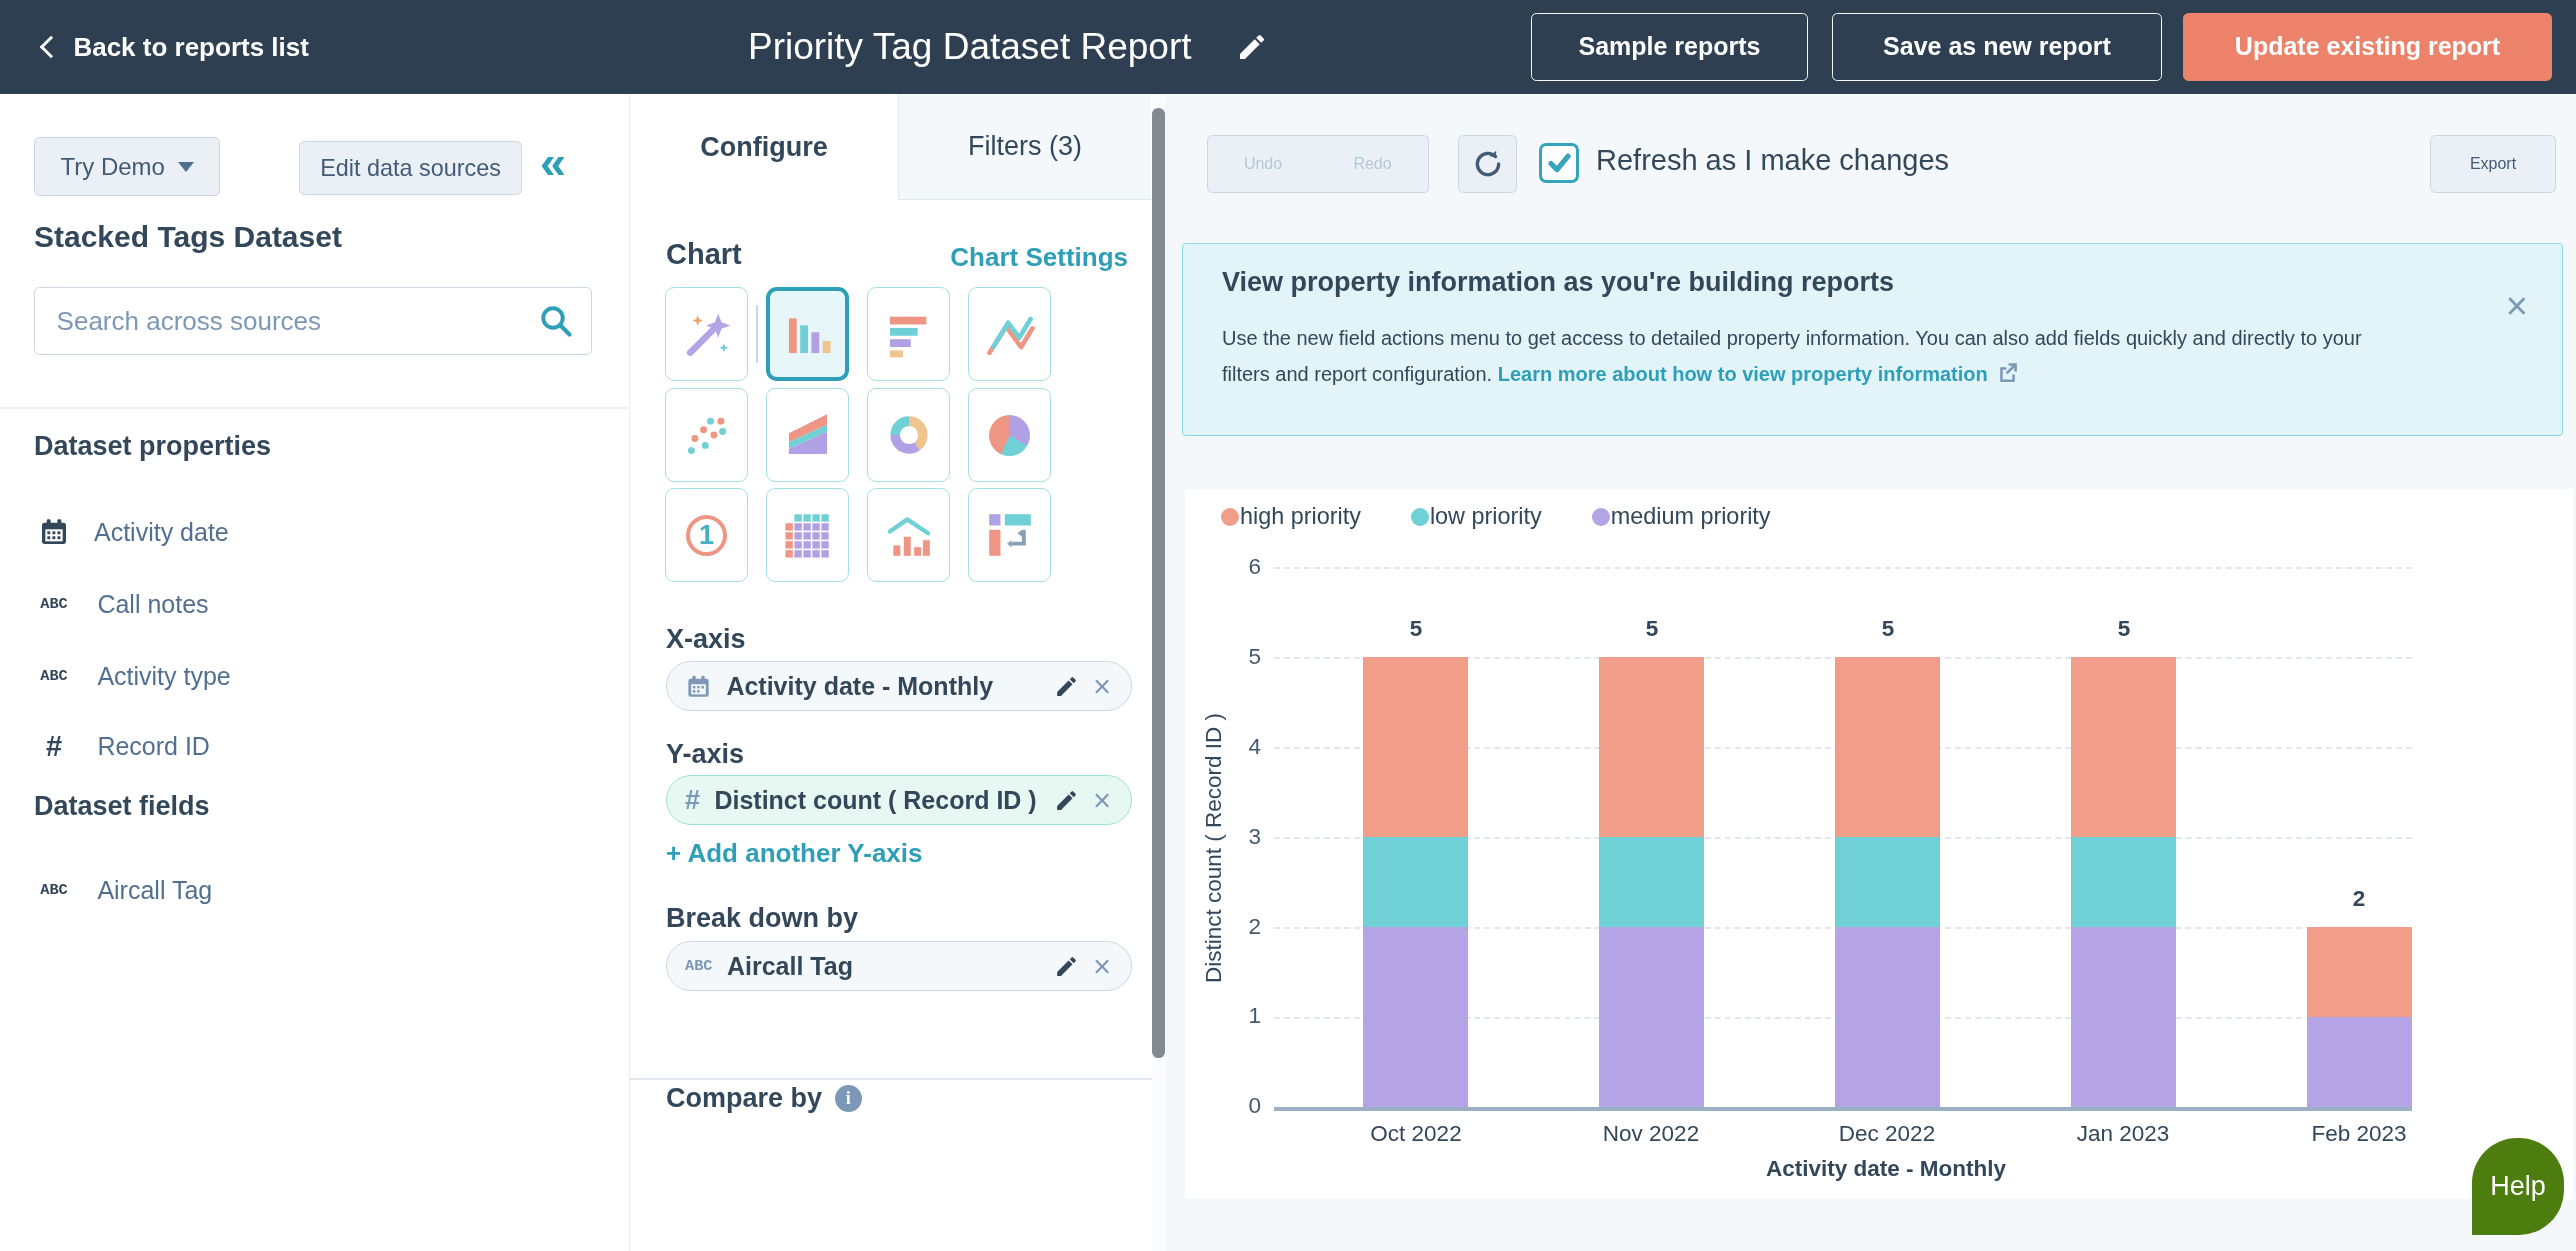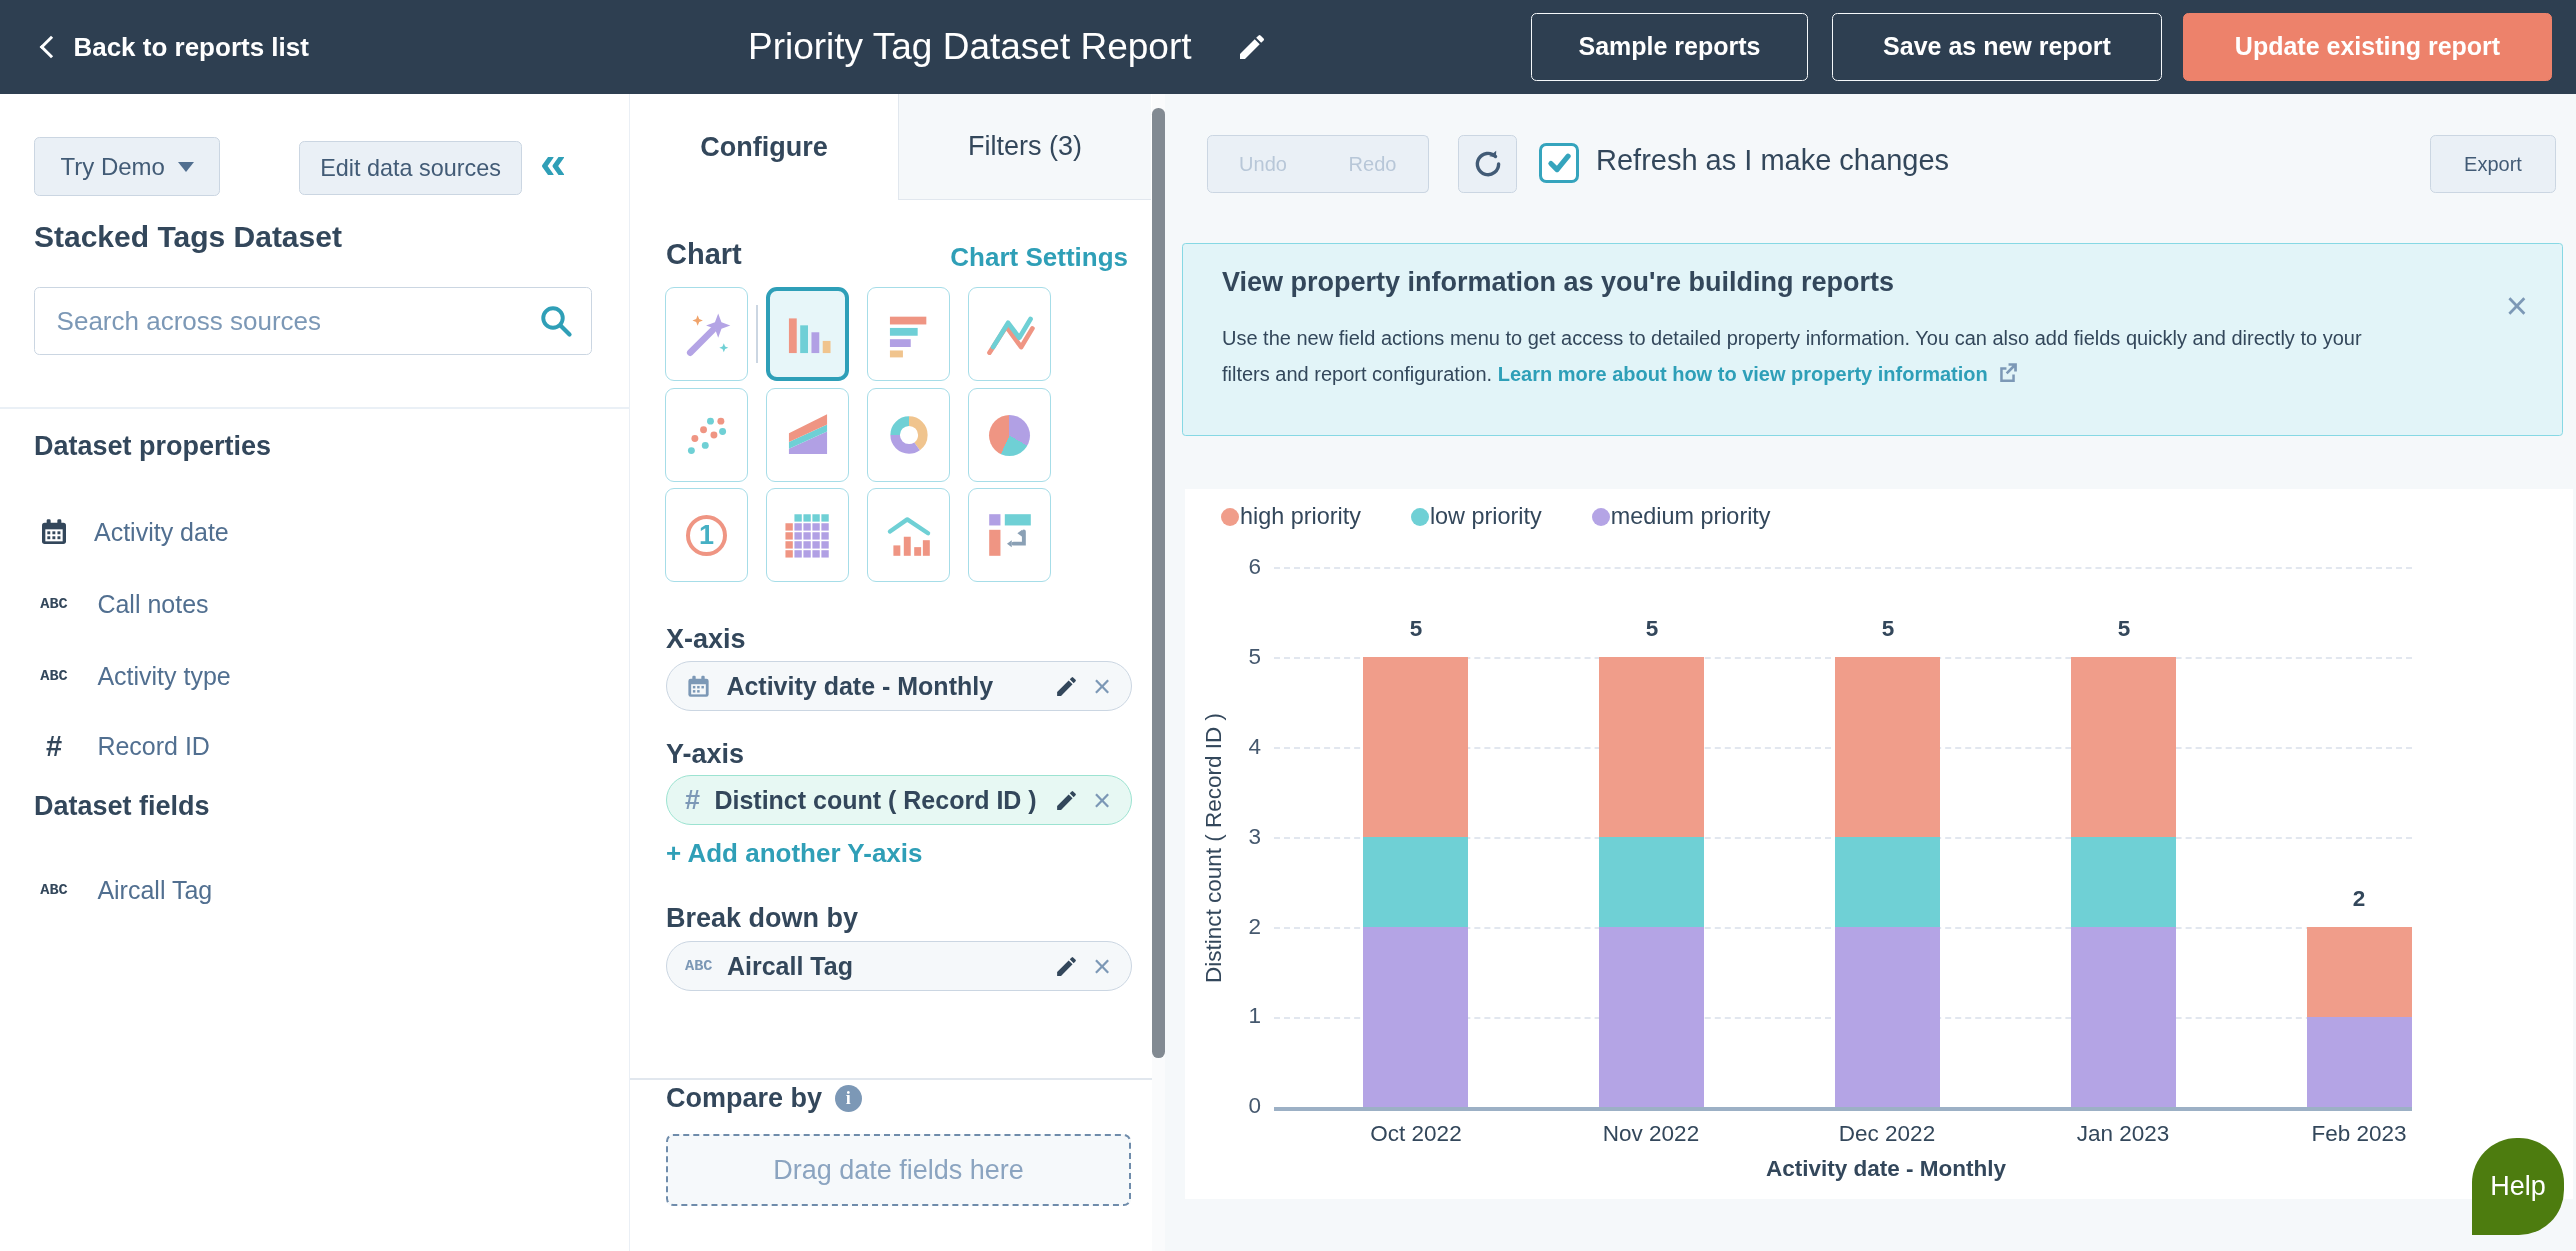--- a/index.html
+++ b/index.html
@@ -57,21 +57,21 @@
   .panel-divider { position:absolute; left:0; top:984px; width:522px; height:1.8px; background:#e1e7ee; }
   .info-dot { display:inline-flex; width:27px; height:27px; border-radius:50%; background:#7c98b6; color:#fff; font-size:18px; font-weight:700; align-items:center; justify-content:center; vertical-align:2.7px; margin-left:12.6px; font-family:"Liberation Serif", serif; }
   .dropzone { position:absolute; left:36px; top:1040px; width:465px; height:72px; border:2.7px dashed #6f8cab; border-radius:7.2px; background:#f6f9fb; display:flex; align-items:center; justify-content:center; font-size:27px; color:#8ba4c0; }
 
   
   .scroll-track { position:absolute; left:1152px; top:94px; width:12.6px; height:1158px; background:#fafbfc; }
   .scroll-thumb { position:absolute; left:0; top:14.4px; width:12.6px; height:950px; background:#828a92; border-radius:6.3px; cursor:pointer; }
 
   
   .main { position:absolute; left:1165px; top:94px; width:1411px; height:1158px; background:#f5f8fa; }
-  .tbtn { position:absolute; top:41px; height:58px; background:#eaf0f6; border:1.8px solid #cbd6e2; font-size:20px; font-family:inherit; color:#425b76; cursor:pointer; }
+  .tbtn { position:absolute; top:41px; height:58px; background:#eaf0f6; border:1.8px solid #cbd6e2; font-size:16px; font-family:inherit; color:#425b76; cursor:pointer; }
   .btn-undo { left:42px; width:112px; border-radius:5.4px 0 0 5.4px; color:#b8c7d8; }
   .btn-redo { left:152px; width:112px; border-radius:0 5.4px 5.4px 0; border-left:none; color:#b8c7d8; }
   .btn-refresh { left:293px; width:59px; border-radius:5.4px; display:flex; align-items:center; justify-content:center; }
   .checkbox { position:absolute; left:374px; top:49px; width:40px; height:40px; border:3.6px solid #35a4bd; border-radius:7.2px; background:#fff; display:flex; align-items:center; justify-content:center; cursor:pointer; }
   .refresh-label { position:absolute; left:431px; top:50px; font-size:29px; color:#33475b; }
   .btn-export { left:1265px; width:126px; border-radius:5.4px; }
 
   .banner { position:absolute; left:17px; top:149px; width:1381px; height:193px; background:#e2f4f8; border:1.8px solid #86d8e4; border-radius:3.6px; }
   .banner-title { position:absolute; left:39px; top:23.4px; font-size:27px; font-weight:700; color:#33475b; }
   .banner-body { position:absolute; left:39px; top:76px; width:1171px; font-size:20px; line-height:36px; color:#33475b; }
@@ -363,23 +363,20 @@
       <span class="icon-abc" style="color:#7c98b6;">ABC</span>
       <span class="chip-label">Aircall Tag</span>
       <svg width="25" height="25" viewBox="0 0 24 24">
           <path fill="#33475b" d="M3 17.25V21h3.75L17.81 9.94l-3.75-3.75L3 17.25zM20.71 7.04a1 1 0 0 0 0-1.41l-2.34-2.34a1 1 0 0 0-1.41 0l-1.83 1.83 3.75 3.75 1.83-1.83z"></path>
         </svg>
       <span class="x">×</span>
     </div>
 
     <div class="panel-divider"></div>
     <div class="section-label" style="top:989px;"><span>Compare by</span><span class="info-dot">i</span></div>
-    <div class="dropzone">
-        <span>Drag date fields here</span>
-      </div>
   </div>
 
   <div class="scroll-track">
     <div class="scroll-thumb"></div>
   </div>
 
   <div class="main">
     <button class="tbtn btn-undo">Undo</button>
     <button class="tbtn btn-redo">Redo</button>
     <button class="tbtn btn-refresh">

